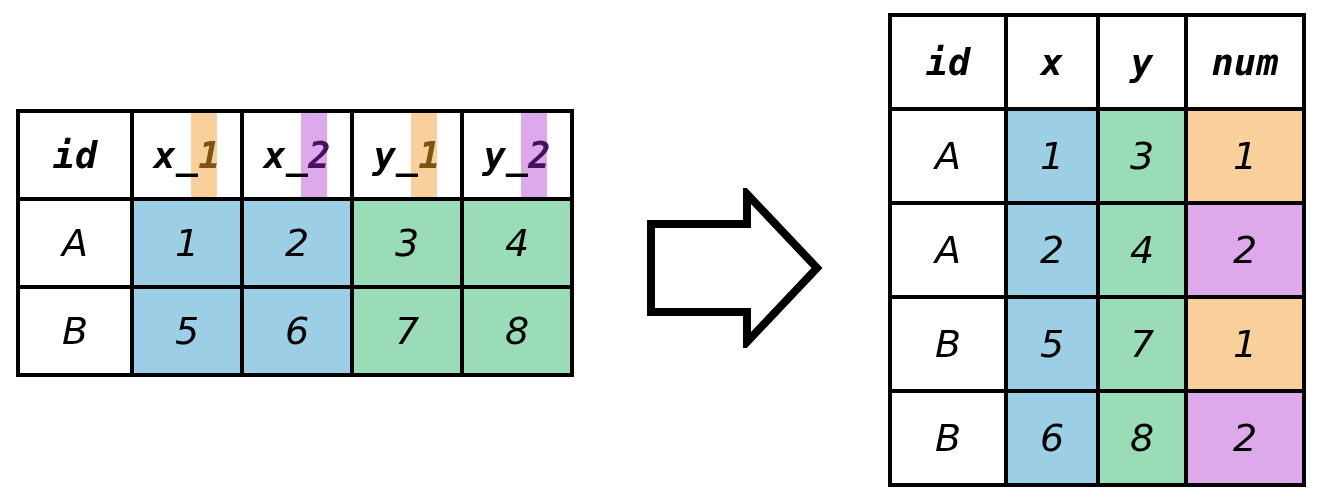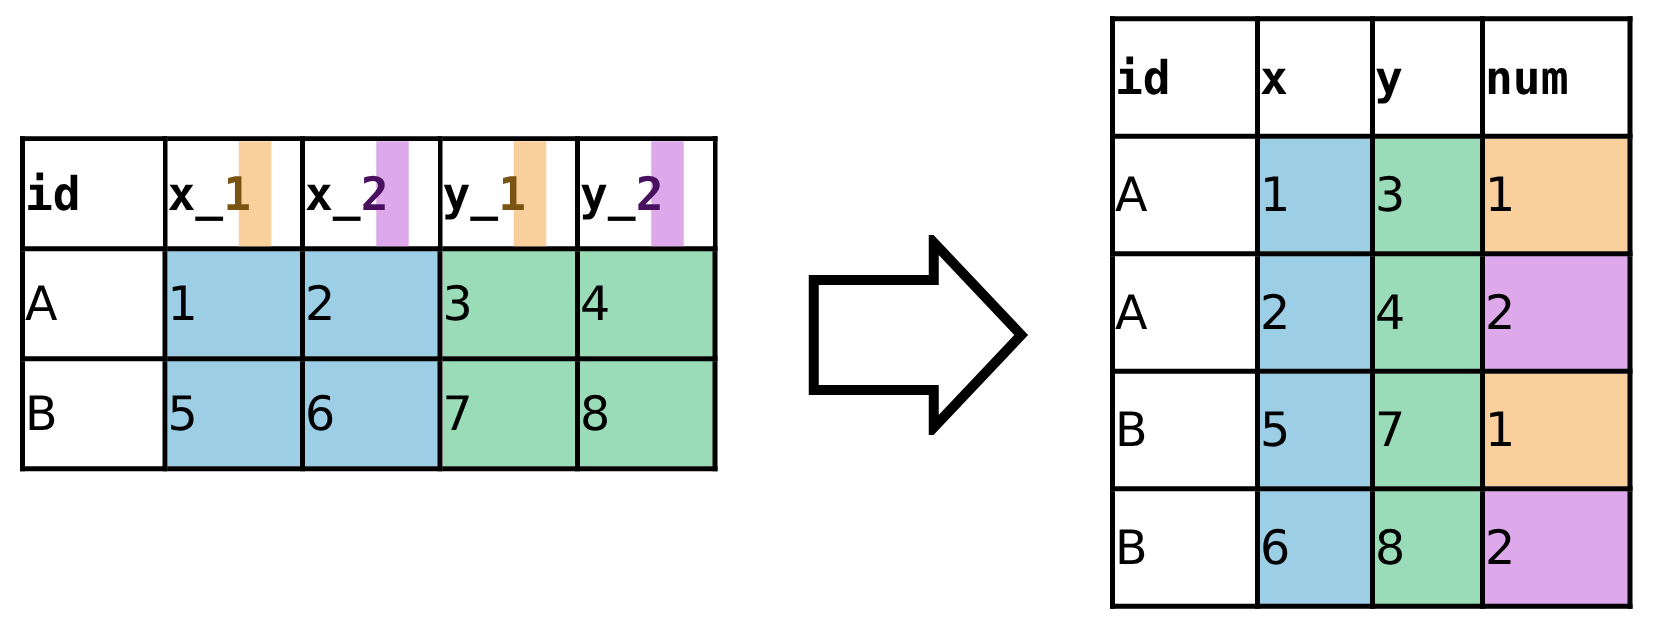--- a/index.html
+++ b/index.html
@@ -17,23 +17,25 @@
 
   
   .tbl {
     position: absolute;
     border-collapse: collapse;
     table-layout: fixed;
     background: #ffffff;
   }
   .tbl td {
     border: 4px solid #000000;
+    text-align: center;
     vertical-align: middle;
     padding: 0;
     background-clip: padding-box;
+    font-style: italic;
   }
 
   
   #table-wide {
     left: 16px;
     top: 109px;
   }
   #table-wide td {
     height: 84px;
   }

